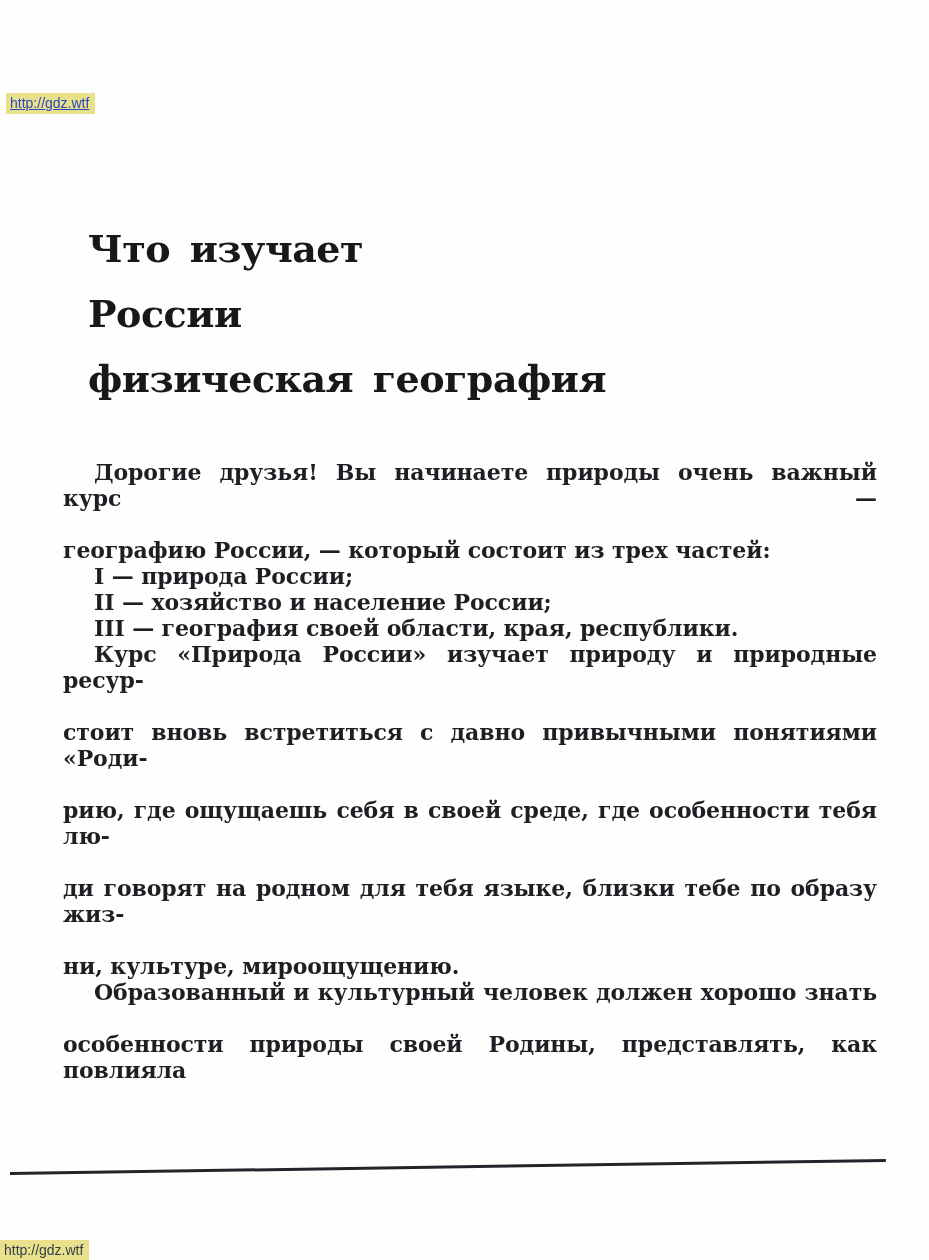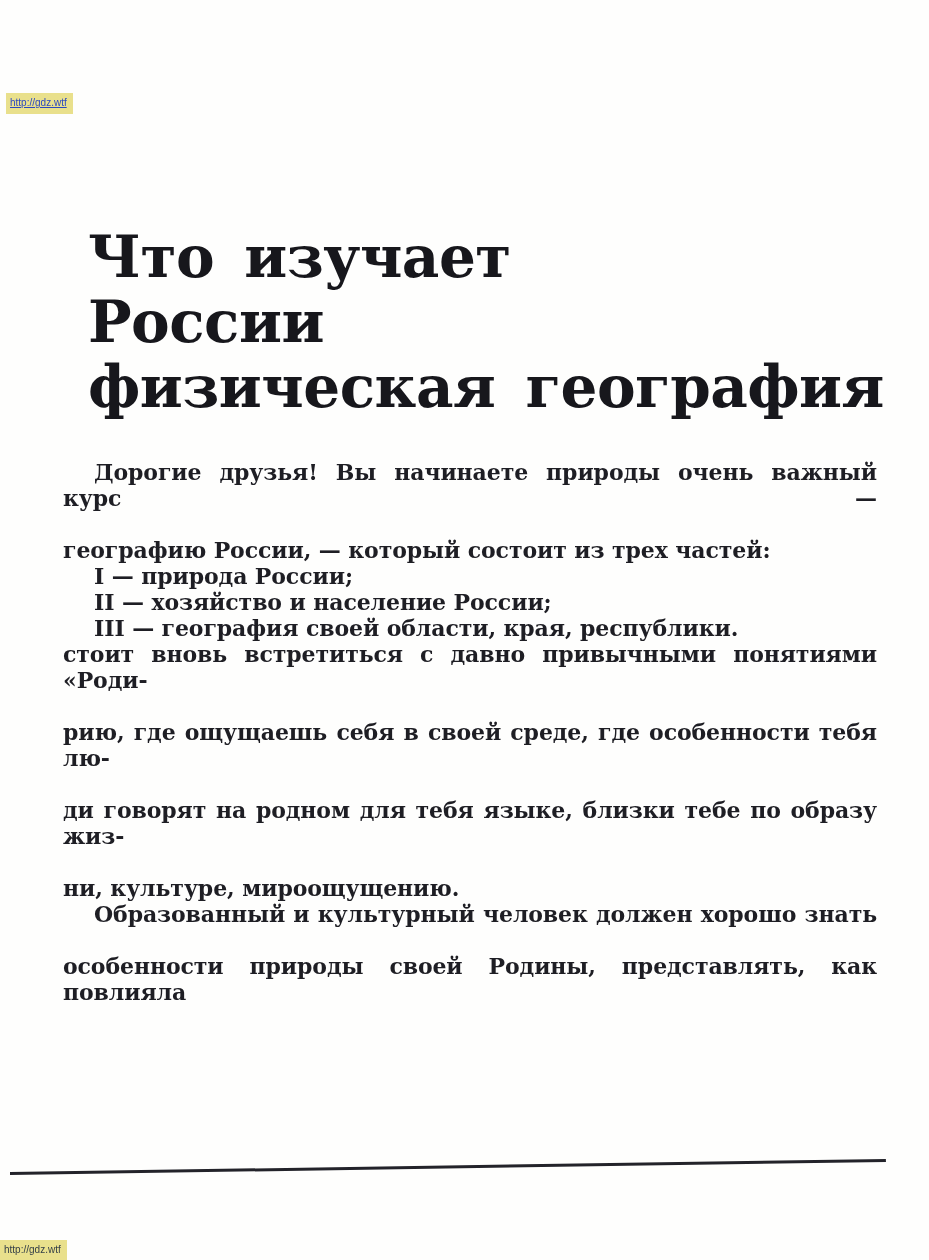--- a/index.html
+++ b/index.html
@@ -9,33 +9,33 @@
     width:929px;height:1260px;
     background:#fefefd;
     overflow:hidden;
     font-family:"DejaVu Serif", serif;
     color:#1e1e24;
   }
   
   .wm{
     position:absolute;
     font-family:"Liberation Sans", sans-serif;
-    font-size:10px;
+    font-size:14px;
     line-height:18px;
     padding:1px 6px 2px 4px;
     background:#e9e08c;
     white-space:nowrap;
   }
   .wm-top{left:6px;top:93px;color:#2b48c0;text-decoration:underline;}
   .wm-bottom{left:0px;top:1240px;color:#333e47;text-decoration:none;}
   
   .heading{
-    position:absolute;left:88px;top:225px;
+    position:absolute;left:88px;top:216px;
     font-weight:700;
-    font-size:58px;
+    font-size:38px;
     line-height:65px;
     letter-spacing:-0.5px;
     word-spacing:0.18em;
     color:#17171c;
     white-space:nowrap;
   }
   
   .bodytext{
     position:absolute;left:63px;top:459px;width:814px;
     font-weight:700;
@@ -68,20 +68,21 @@
       <div>России</div>
       <div>физическая география</div>
     </div>
 
   <div class="bodytext">
       <div class="line ind just">Дорогие друзья! Вы начинаете природы очень важный курс —</div>
       <div class="line">географию России, — который состоит из трех частей:</div>
       <div class="line ind">I — природа России;</div>
       <div class="line ind">II — хозяйство и население России;</div>
       <div class="line ind">III — география своей области, края, республики.</div>
+      <div class="line ind just">Курс «Природа России» изучает природу и природные ресур-</div>
       <div class="line just">стоит вновь встретиться с давно привычными понятиями «Роди-</div>
       <div class="line just">рию, где ощущаешь себя в своей среде, где особенности тебя лю-</div>
       <div class="line just">ди говорят на родном для тебя языке, близки тебе по образу жиз-</div>
       <div class="line">ни, культуре, мироощущению.</div>
       <div class="line ind just">Образованный и культурный человек должен хорошо знать</div>
       <div class="line just">особенности природы своей Родины, представлять, как повлияла</div>
     </div>
 
   <div class="rule"></div>
 

